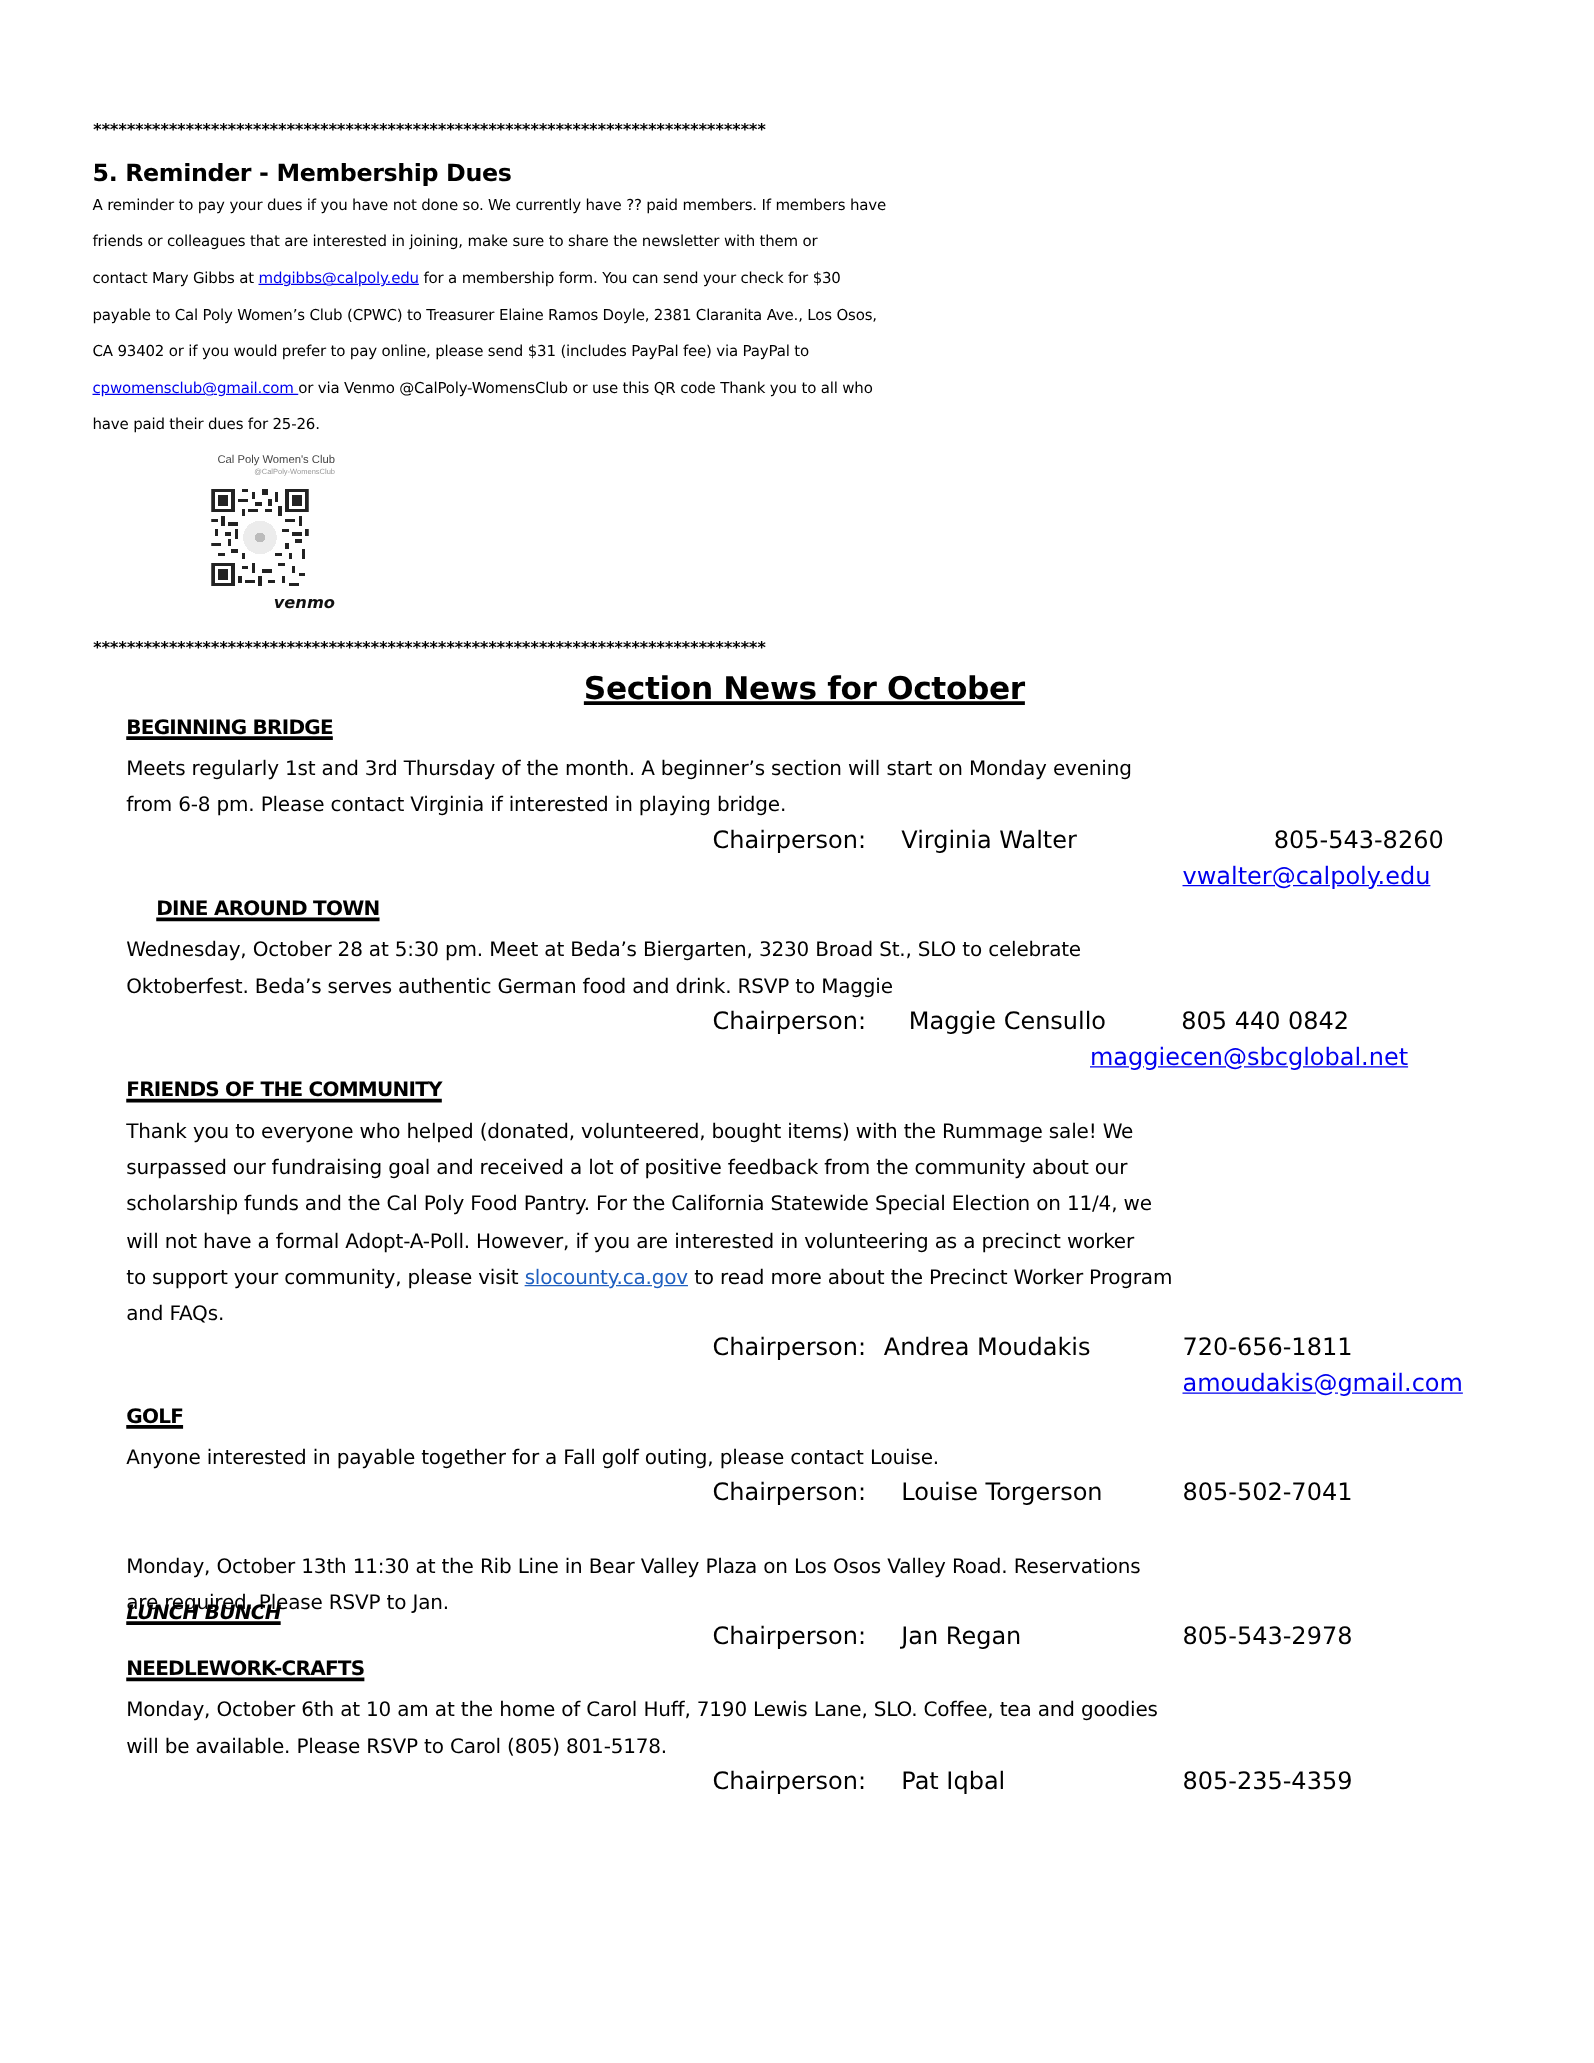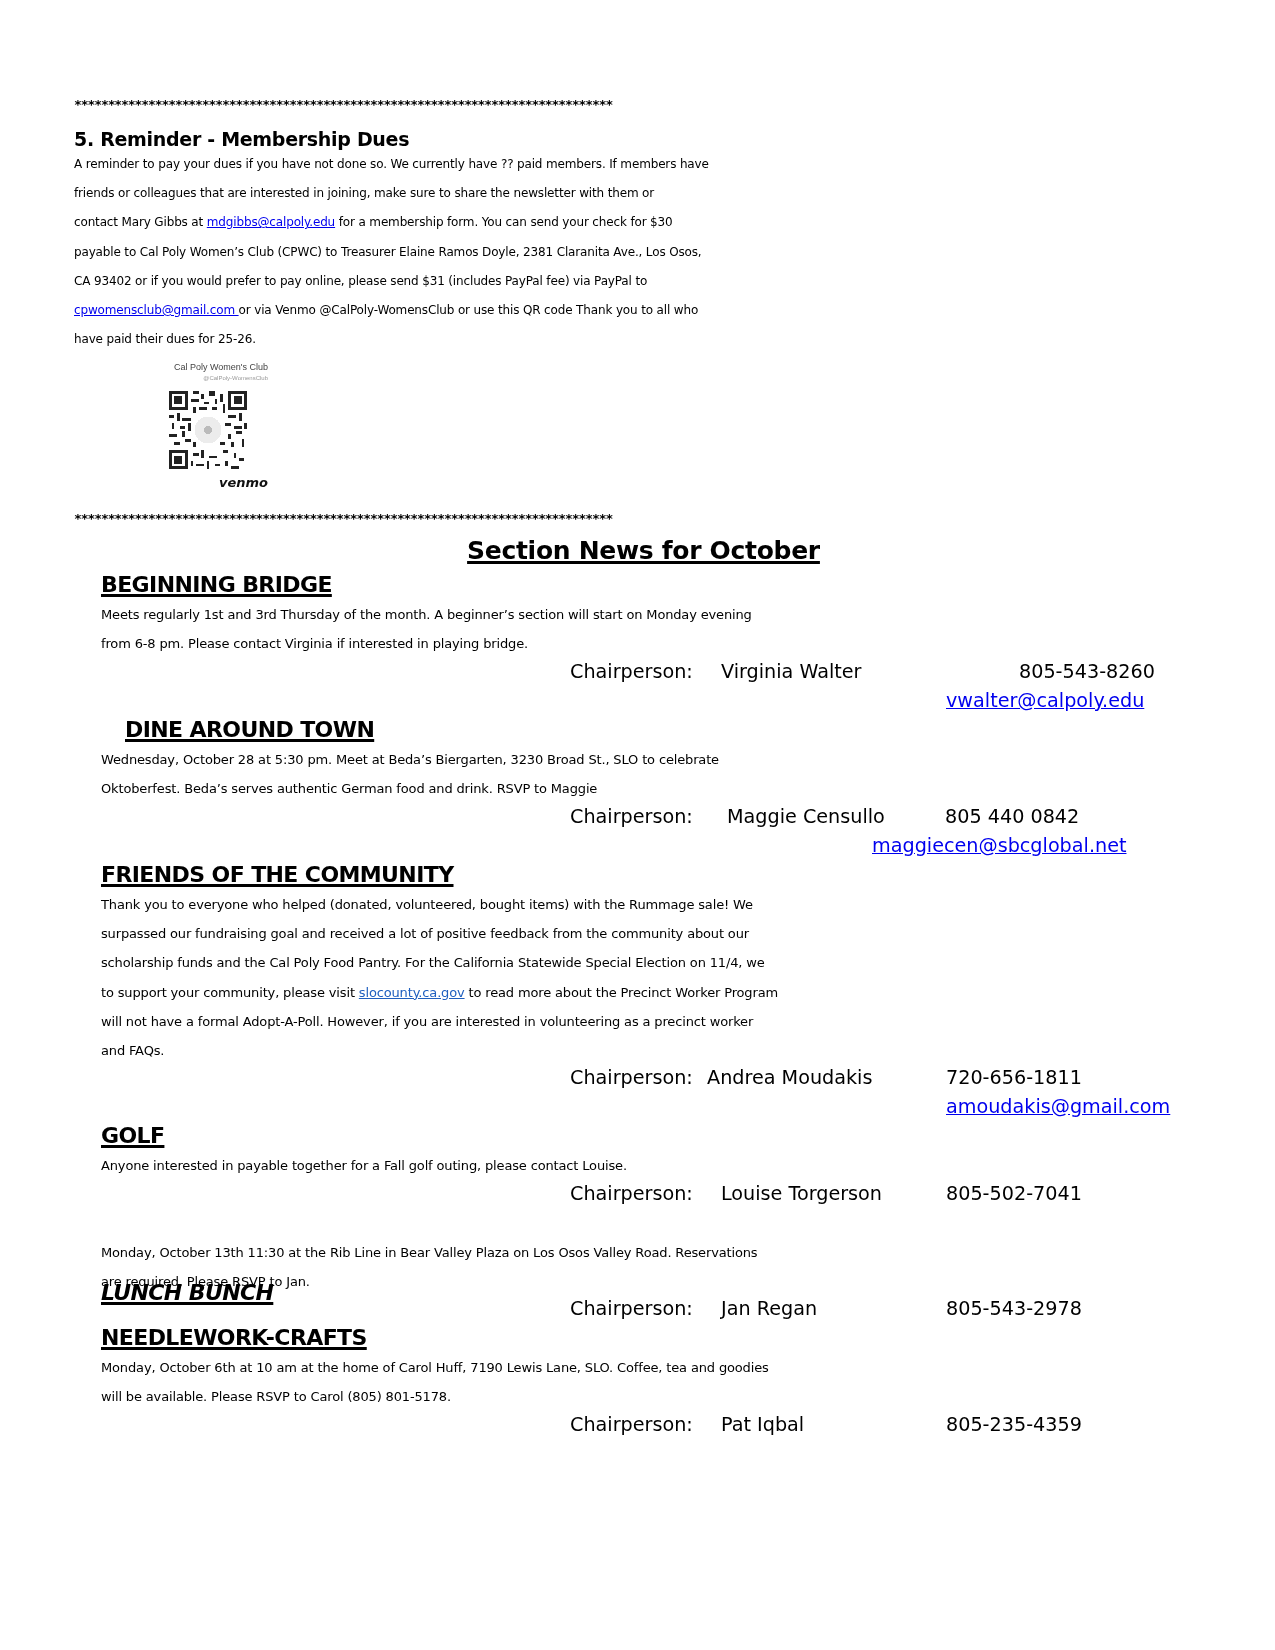--- a/index.html
+++ b/index.html
@@ -25,25 +25,25 @@
     .qr-title { font-size: 9px; color: #444; font-family: "Liberation Sans", sans-serif; margin-top: 2px; }
     .qr-handle { font-size: 6px; color: #999; font-family: "Liberation Sans", sans-serif; margin-top: 3px; }
     .qr-code { display: block; margin: 10px auto 0 auto; width: 78px; height: 78px; }
     .qr-brand { font-family: "DejaVu Sans", sans-serif; font-style: italic; font-weight: bold; font-size: 13px; margin-top: 6px; color: #111; }
     .section-title {
       position: absolute; top: 536px; left: 0; width: 1275px; text-align: center;
       font-size: 25px; font-weight: bold; text-decoration: underline; text-decoration-thickness: 3px;
       letter-spacing: -0.3px; padding-left: 6px;
     }
     .sec-head {
-      position: absolute; left: 101px; font-size: 22px; font-weight: bold;
+      position: absolute; left: 101px; font-size: 16px; font-weight: bold;
       text-decoration: underline; text-decoration-thickness: 3px; letter-spacing: -0.6px;
     }
     .sec-body {
-      position: absolute; left: 101px; width: 1080px; font-size: 13px; line-height: 29.2px; letter-spacing: -0.15px;
+      position: absolute; left: 101px; width: 1080px; font-size: 16px; line-height: 29.2px; letter-spacing: -0.15px;
     }
     .chair-row { position: absolute; font-size: 19.2px; white-space: nowrap; }
     .chair-label { position: absolute; left: 570px; }
     .chair-name { position: absolute; }
     .chair-phone { position: absolute; }
     .chair-email { position: absolute; }
   </style>
 </head>
 <body>
 
@@ -159,22 +159,22 @@
   </div>
   <div class="chair-row" style="top:834px; left:0;">
     <a class="link chair-email" style="left:872px;">maggiecen@sbcglobal.net</a>
   </div>
 
   <div class="sec-head" style="top:862px;">FRIENDS OF THE COMMUNITY</div>
   <div class="sec-body" style="top:890px;">
     <div>Thank you to everyone who helped (donated, volunteered, bought items) with the Rummage sale! We</div>
     <div>surpassed our fundraising goal and received a lot of positive feedback from the community about our</div>
     <div>scholarship funds and the Cal Poly Food Pantry. For the California Statewide Special Election on 11/4, we</div>
+    <div>will not have a formal Adopt-A-Poll. However, if you are interested in volunteering as a precinct worker</div>
     <div><span>to support your community, please visit </span><a class="link" style="color:#1f5fbf;">slocounty.ca.gov</a><span> to read more about the Precinct Worker Program</span></div>
-    <div>will not have a formal Adopt-A-Poll. However, if you are interested in volunteering as a precinct worker</div>
     <div>and FAQs.</div>
   </div>
   <div class="chair-row" style="top:1066px; left:0;">
     <span class="chair-label">Chairperson:</span>
     <span class="chair-name" style="left:707px;">Andrea Moudakis</span>
     <span class="chair-phone" style="left:946px;">720-656-1811</span>
   </div>
   <div class="chair-row" style="top:1095px; left:0;">
     <a class="link chair-email" style="left:946px;">amoudakis@gmail.com</a>
   </div>

